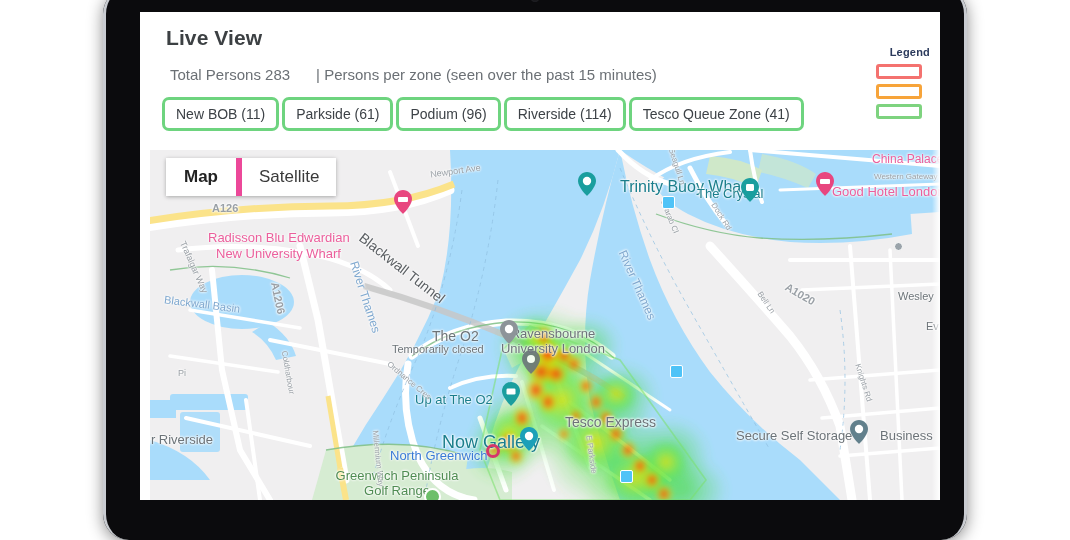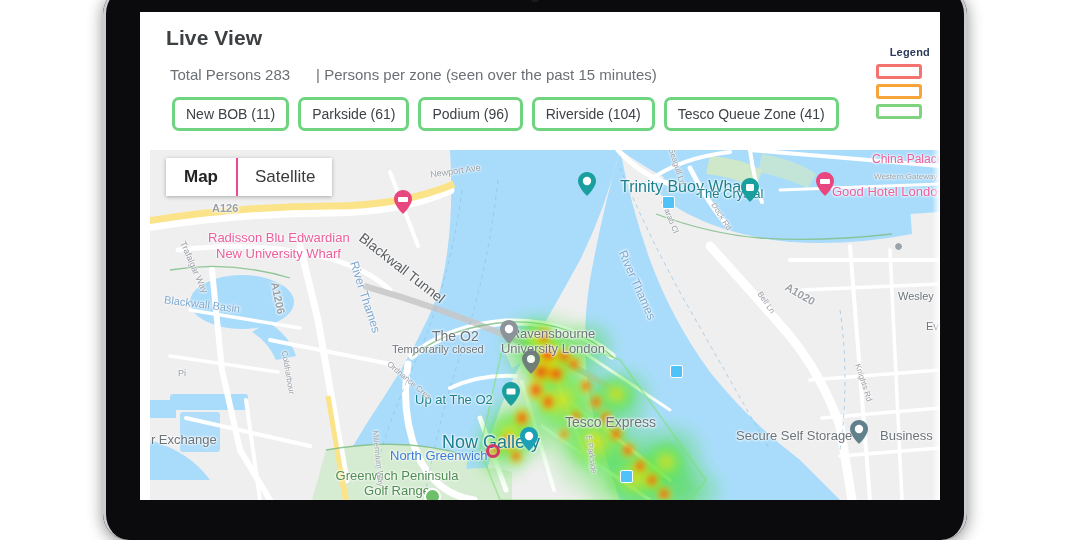--- a/index.html
+++ b/index.html
@@ -66,22 +66,22 @@
     font-size: 11px; font-weight: bold; color:#2b3a5c;
     margin-bottom: 6px; letter-spacing:.2px;
   }
   .legend-swatch {
     width: 46px; height: 15px; margin: 0 auto 5px auto;
     background: #ffffff; border-radius: 3px;
   }
 
   
   #zone-row {
-    margin-top: 14px; padding-left: 32px;
-    display:flex; gap: 9px; align-items:center;
+    margin-top: 14px; padding-left: 22px;
+    display:flex; gap: 3px; align-items:center;
   }
   .zone-pill {
     background:#ffffff;
     border: 3px solid #6ed47f;
     border-radius: 7px;
     padding: 5px 11px;
     font-size: 14px; color:#3d4247;
     white-space: nowrap; line-height: 18px;
     cursor: pointer;
   }
@@ -98,21 +98,21 @@
   
   #map-type-toggle {
     position:absolute; left:16px; top:8px; z-index:40;
     display:flex; background:#ffffff;
     box-shadow: 0 1px 4px rgba(0,0,0,.3);
     height: 38px;
   }
   .map-type-btn {
     display:flex; align-items:center; justify-content:center;
     padding: 12px 18px; font-size:17px; color:#3a3a3a;
-    cursor:pointer; border-right:2px solid #ec4899;
+    cursor:pointer; border-right:6px solid #ec4899;
   }
   .map-type-btn:last-child{ border-right:none; padding:0 17px; }
   .map-type-btn.selected { font-weight: bold; color:#222; }
 
   
   .mlabel{
     position:absolute; white-space:nowrap;
     font-family:"Liberation Sans", sans-serif;
     color:#5f6368; pointer-events:none;
     text-shadow: 0 0 3px #fff, 0 0 3px #fff, 0 0 2px #fff;
@@ -165,21 +165,21 @@
         <div class="legend-swatch" style="border:3px solid #f4726f"></div>
         <div class="legend-swatch" style="border:3px solid #f7a43a"></div>
         <div class="legend-swatch" style="border:3px solid #7ed37f"></div>
       </div>
     </div>
 
     <div id="zone-row">
       <div class="zone-pill">New BOB (11)</div>
       <div class="zone-pill">Parkside (61)</div>
       <div class="zone-pill">Podium (96)</div>
-      <div class="zone-pill">Riverside (104)</div>
+      <div class="zone-pill">Riverside (114)</div>
       <div class="zone-pill">Tesco Queue Zone (41)</div>
     </div>
 
     <div id="map-wrap">
 
       <svg id="map-canvas" viewBox="0 0 790 350" preserveAspectRatio="none">
         <defs>
           <radialGradient id="hotR" cx="50%" cy="50%" r="50%">
             <stop offset="0%" stop-color="#ff2200" stop-opacity=".95"></stop>
             <stop offset="45%" stop-color="#ff6a00" stop-opacity=".75"></stop>
@@ -379,21 +379,21 @@
       <div class="mlabel teal" style="left:292px; top:282px; font-size:18px">Now Gallery</div>
       <div class="mlabel transit" style="left:240px; top:298px; font-size:13px">North Greenwich</div>
       <div class="mlabel poi" style="left:415px; top:264px; font-size:14px">Tesco Express</div>
       <div class="mlabel park" style="left:172px; top:318px; font-size:13px; width:150px; white-space:normal; text-align:center; line-height:15px">Greenwich Peninsula Golf Range</div>
       <div class="mlabel poi" style="left:586px; top:278px; font-size:13px">Secure Self Storage</div>
       <div class="mlabel poi" style="left:730px; top:278px; font-size:13px">Business</div>
       <div class="mlabel road" style="left:232px; top:226px; font-size:8px; transform:rotate(40deg)">Ordnance Cres</div>
       <div class="mlabel road" style="left:200px; top:304px; font-size:8px; transform:rotate(84deg)">Millennium Way</div>
       <div class="mlabel road" style="left:422px; top:300px; font-size:8px; transform:rotate(82deg)">E Parkside</div>
       <div class="mlabel road" style="left:694px; top:228px; font-size:8px; transform:rotate(72deg)">Knights Rd</div>
-      <div class="mlabel poi" style="left:-2px;  top:282px; font-size:13px">ir Exchange</div>
+      <div class="mlabel poi" style="left:-2px;  top:282px; font-size:13px">ir Riverside</div>
       <div class="mlabel road" style="left:28px;  top:218px; font-size:9px">Pi</div>
 
       <div class="pin" style="left:428px; top:22px;">
         <svg viewBox="0 0 18 24">
             <path d="M9 0C4 0 0 4 0 9c0 6.5 9 15 9 15s9-8.5 9-15c0-5-4-9-9-9z" fill="#1a9e9e"></path>
             <circle cx="9" cy="9" r="4.2" fill="#fff"></circle>
           </svg>
       </div>
       <div class="pin" style="left:244px; top:40px;">
         <svg viewBox="0 0 18 24">

